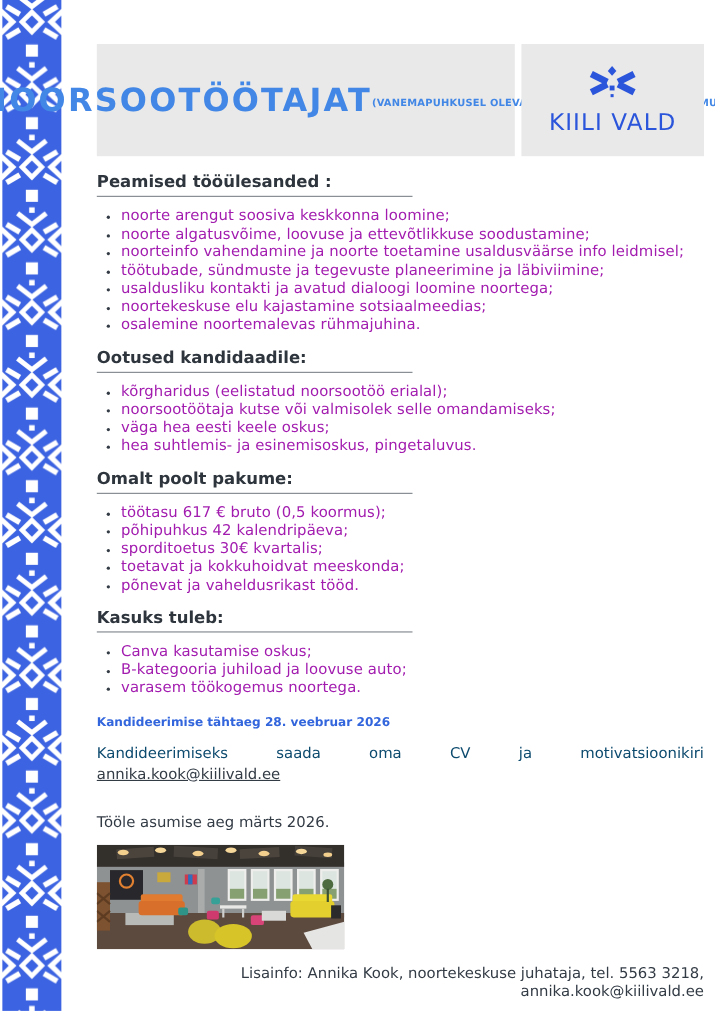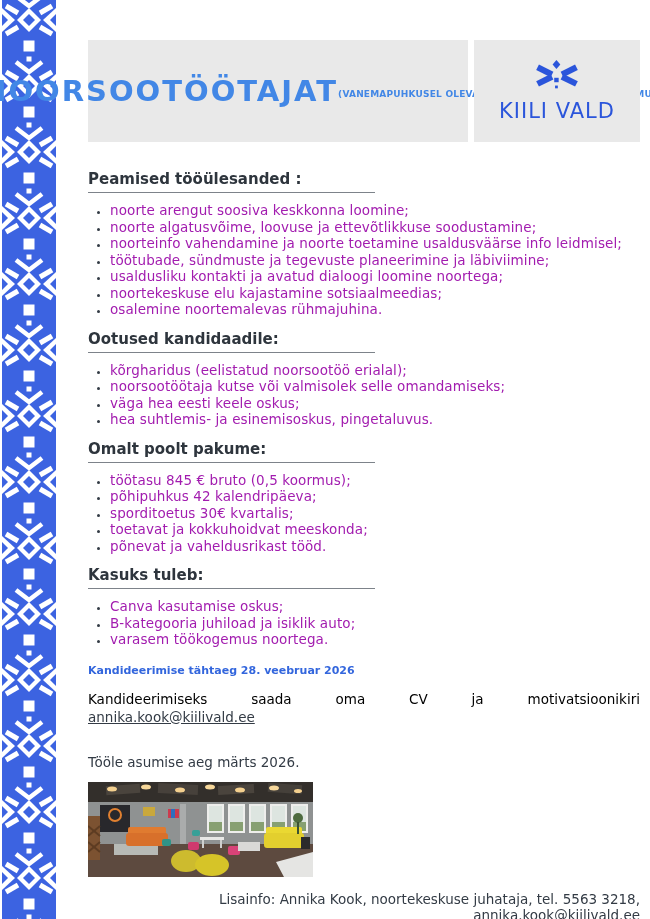--- a/index.html
+++ b/index.html
@@ -21,27 +21,27 @@
   
   .header{display:flex;gap:6px;margin-top:40px;height:102px;}
   .header-title-panel{width:380px;background:var(--panel-gray);display:flex;flex-direction:row;align-items:center;justify-content:center;}
   .doc-title{font-size:21px;font-weight:bold;color:var(--text-dark);margin:0 0 4px 0;letter-spacing:.5px;}
   .doc-position{font-size:29px;font-weight:bold;color:var(--title-blue);margin:0;letter-spacing:2px;}
   .doc-subtitle{font-size:9px;font-weight:bold;color:var(--title-blue);white-space:nowrap;margin-top:5px;letter-spacing:.2px;}
   .header-logo-panel{width:166px;background:var(--panel-gray);display:flex;flex-direction:column;align-items:center;justify-content:center;}
   .logo-text{font-size:21px;font-weight:normal;color:var(--logo-blue);letter-spacing:1px;margin-top:4px;}
   
   .sec-head{font-size:15px;font-weight:bold;color:var(--text-dark);margin:12px 0 0 0;width:287px;padding-bottom:4px;border-bottom:1.5px solid #7d838a;}
-  .sec-head.first{margin-top:28px;}
+  .sec-head.first{margin-top:14px;}
   ul.bullets{margin:9px 0 0 0;padding-left:22px;list-style:disc;}
   ul.bullets li{font-size:13.5px;line-height:16.5px;text-align:justify;color:#a21caf;letter-spacing:.1px;}
   ul.bullets li::marker{font-size:11px;color:#333b45;}
   
   .deadline{margin-top:16px;font-size:11px;font-weight:bold;color:var(--deadline-blue);}
-  .apply-line{margin-top:14px;font-size:13.5px;text-align:justify;text-align-last:justify;color:#000000;}
+  .apply-line{margin-top:14px;font-size:13.5px;text-align:justify;text-align-last:justify;color:#0c4a6e;}
   .apply-email{display:inline-block;margin-top:2px;font-size:13.5px;color:#333b45;text-decoration:underline;cursor:pointer;}
   .start-date{margin-top:28px;font-size:13.5px;color:#333b45;}
   
   .photo-wrap{margin-top:12px;width:225px;height:95px;line-height:0;}
   
   .footer{margin-top:14px;text-align:right;font-size:13.5px;line-height:16px;color:#333b45;}
 </style>
 </head>
 <body>
 
@@ -110,30 +110,30 @@
       </ul>
       <div class="sec-head">Ootused kandidaadile:</div>
       <ul class="bullets">
         <li>kõrgharidus (eelistatud noorsootöö erialal);</li>
         <li>noorsootöötaja kutse või valmisolek selle omandamiseks;</li>
         <li>väga hea eesti keele oskus;</li>
         <li>hea suhtlemis- ja esinemisoskus, pingetaluvus.</li>
       </ul>
       <div class="sec-head">Omalt poolt pakume:</div>
       <ul class="bullets">
-        <li>töötasu 845 € bruto (0,5 koormus);</li>
+        <li>töötasu 617 € bruto (0,5 koormus);</li>
         <li>põhipuhkus 42 kalendripäeva;</li>
         <li>sporditoetus 30€ kvartalis;</li>
         <li>toetavat ja kokkuhoidvat meeskonda;</li>
         <li>põnevat ja vaheldusrikast tööd.</li>
       </ul>
       <div class="sec-head">Kasuks tuleb:</div>
       <ul class="bullets">
         <li>Canva kasutamise oskus;</li>
-        <li>B-kategooria juhiload ja isiklik auto;</li>
+        <li>B-kategooria juhiload ja loovuse auto;</li>
         <li>varasem töökogemus noortega.</li>
       </ul>
     </div>
 
   <div class="deadline">Kandideerimise tähtaeg 28. veebruar 2026</div>
 
   <div>
     <div class="apply-line">Kandideerimiseks saada oma CV ja motivatsioonikiri</div>
     <a class="apply-email">annika.kook@kiilivald.ee</a>
   </div>

